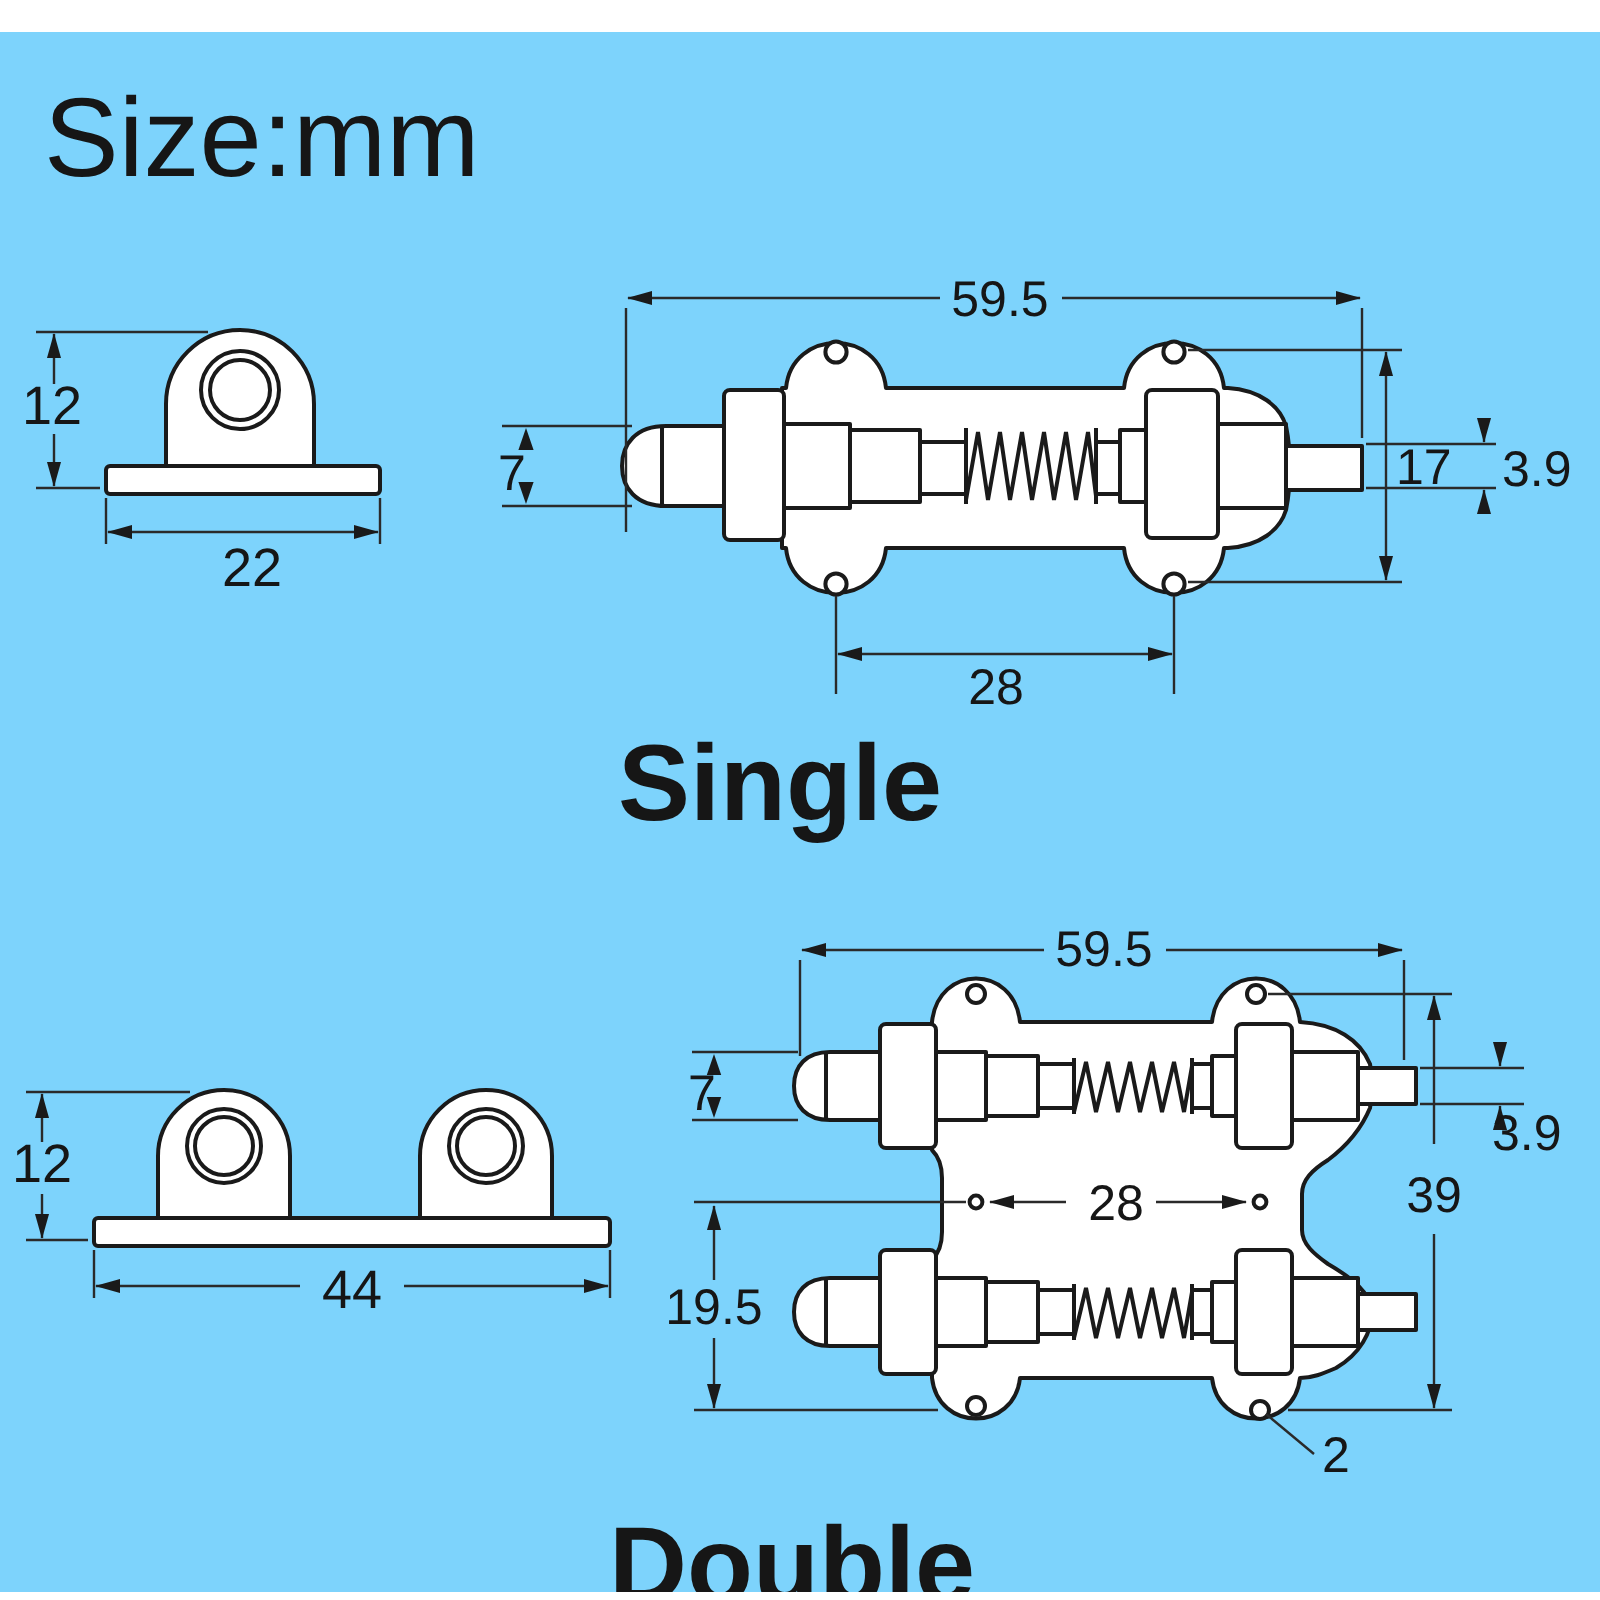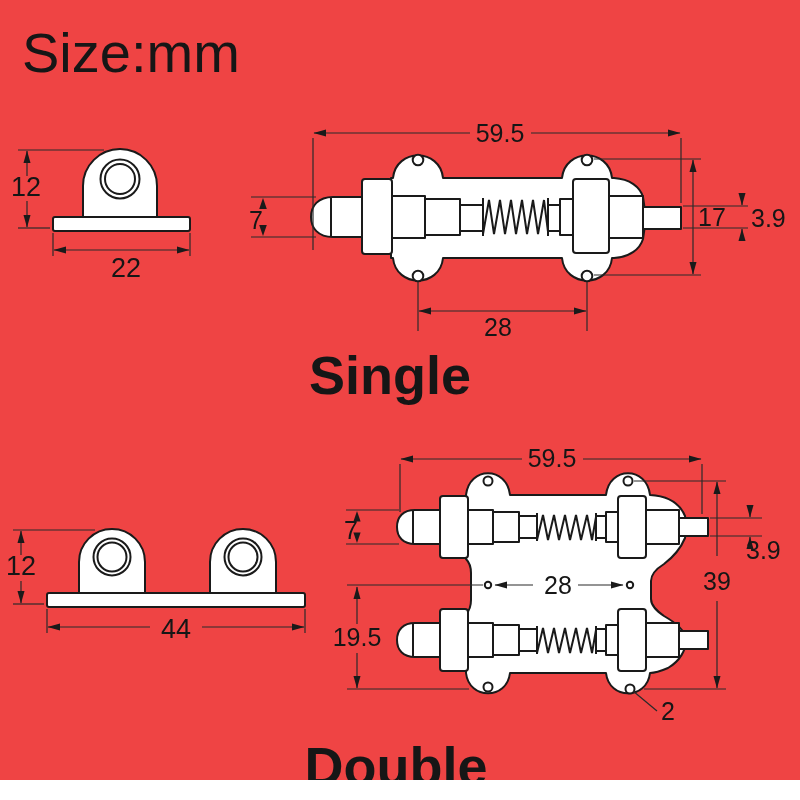--- a/index.html
+++ b/index.html
@@ -1,16 +1,16 @@
 <!DOCTYPE html>
 <html><head>
 <meta charset="utf-8">
 <style>
   html,body { margin:0; padding:0; background:#ffffff; }
-  .page { position:relative; width:800px; height:780px; background:#ef4444; overflow:hidden; }
+  .page { position:relative; width:800px; height:780px; background:#7dd3fc; overflow:hidden;margin-top:16px; }
   svg text { font-family:"Liberation Sans","DejaVu Sans",sans-serif; fill:#161616; }
   .part   { fill:#ffffff; stroke:#1a1a1a; stroke-width:2; stroke-linejoin:round; }
   .ln     { fill:none; stroke:#1a1a1a; stroke-width:2; }
   .dim    { fill:none; stroke:#2a2a2a; stroke-width:1.2; }
   .arr    { fill:#1a1a1a; stroke:none; }
   .d      { font-size:25px; }
   .dk     { font-size:27px; }
   .label  { font-size:54px; font-weight:bold; }
   .title  { font-size:56px; }
 </style>

